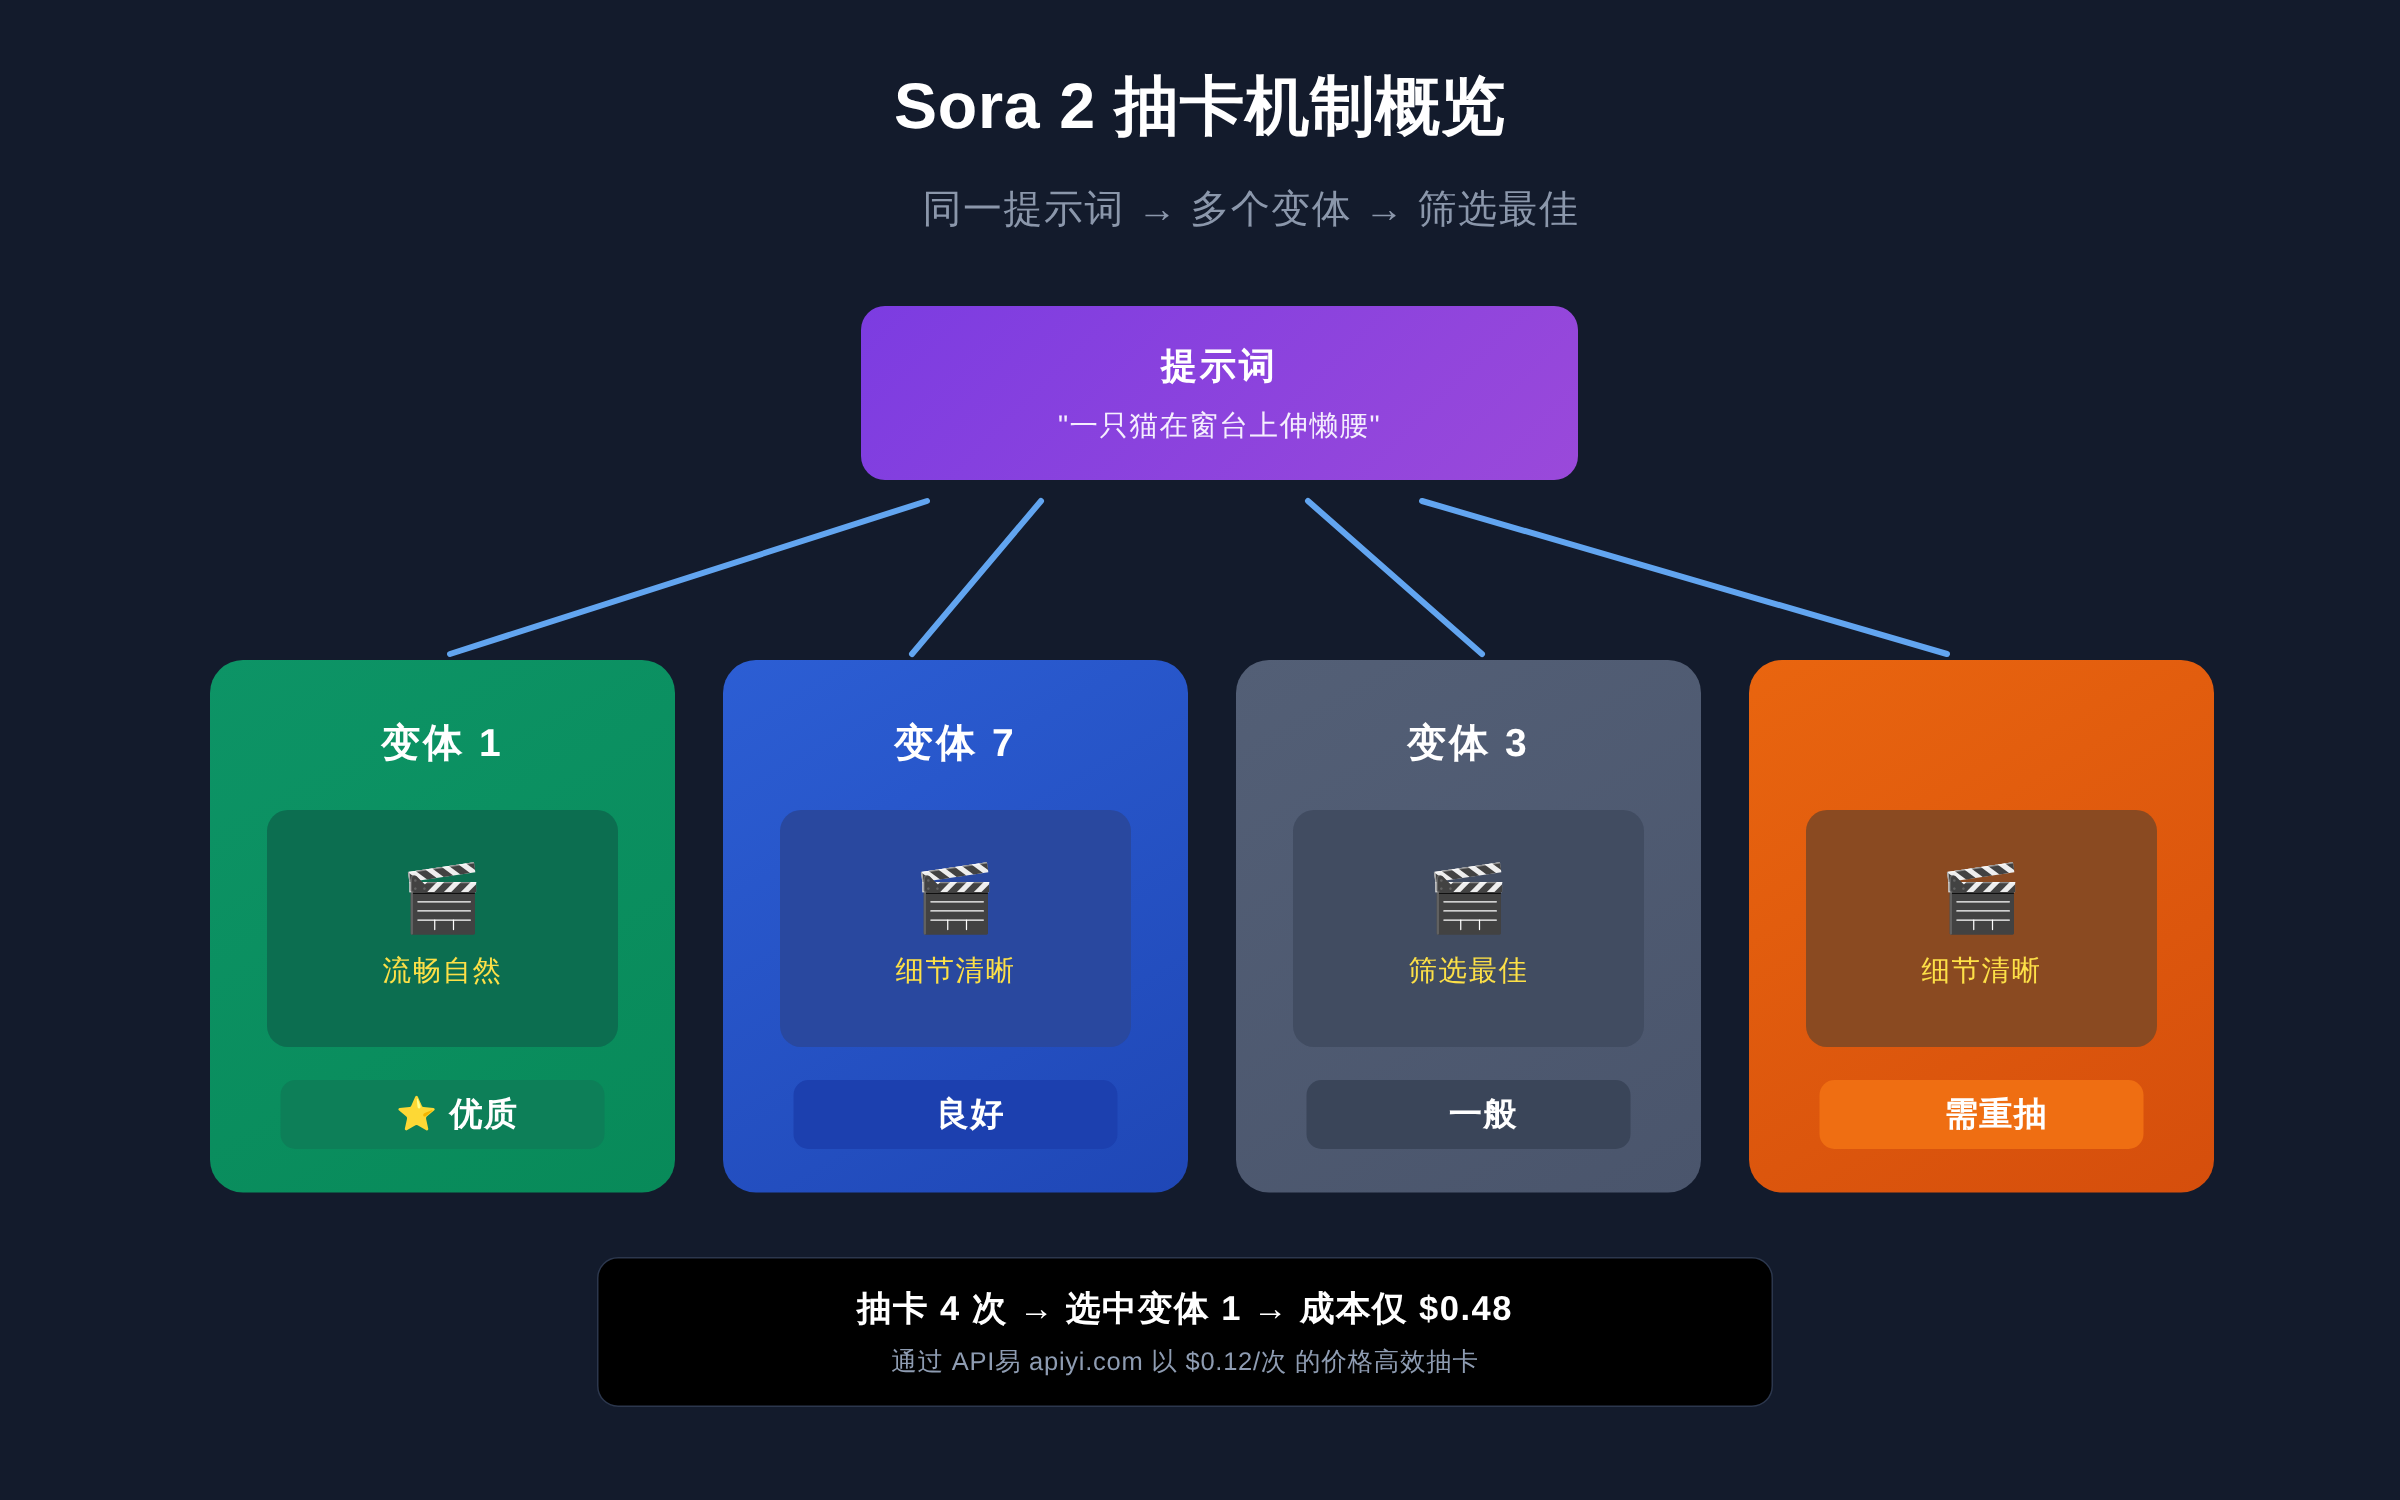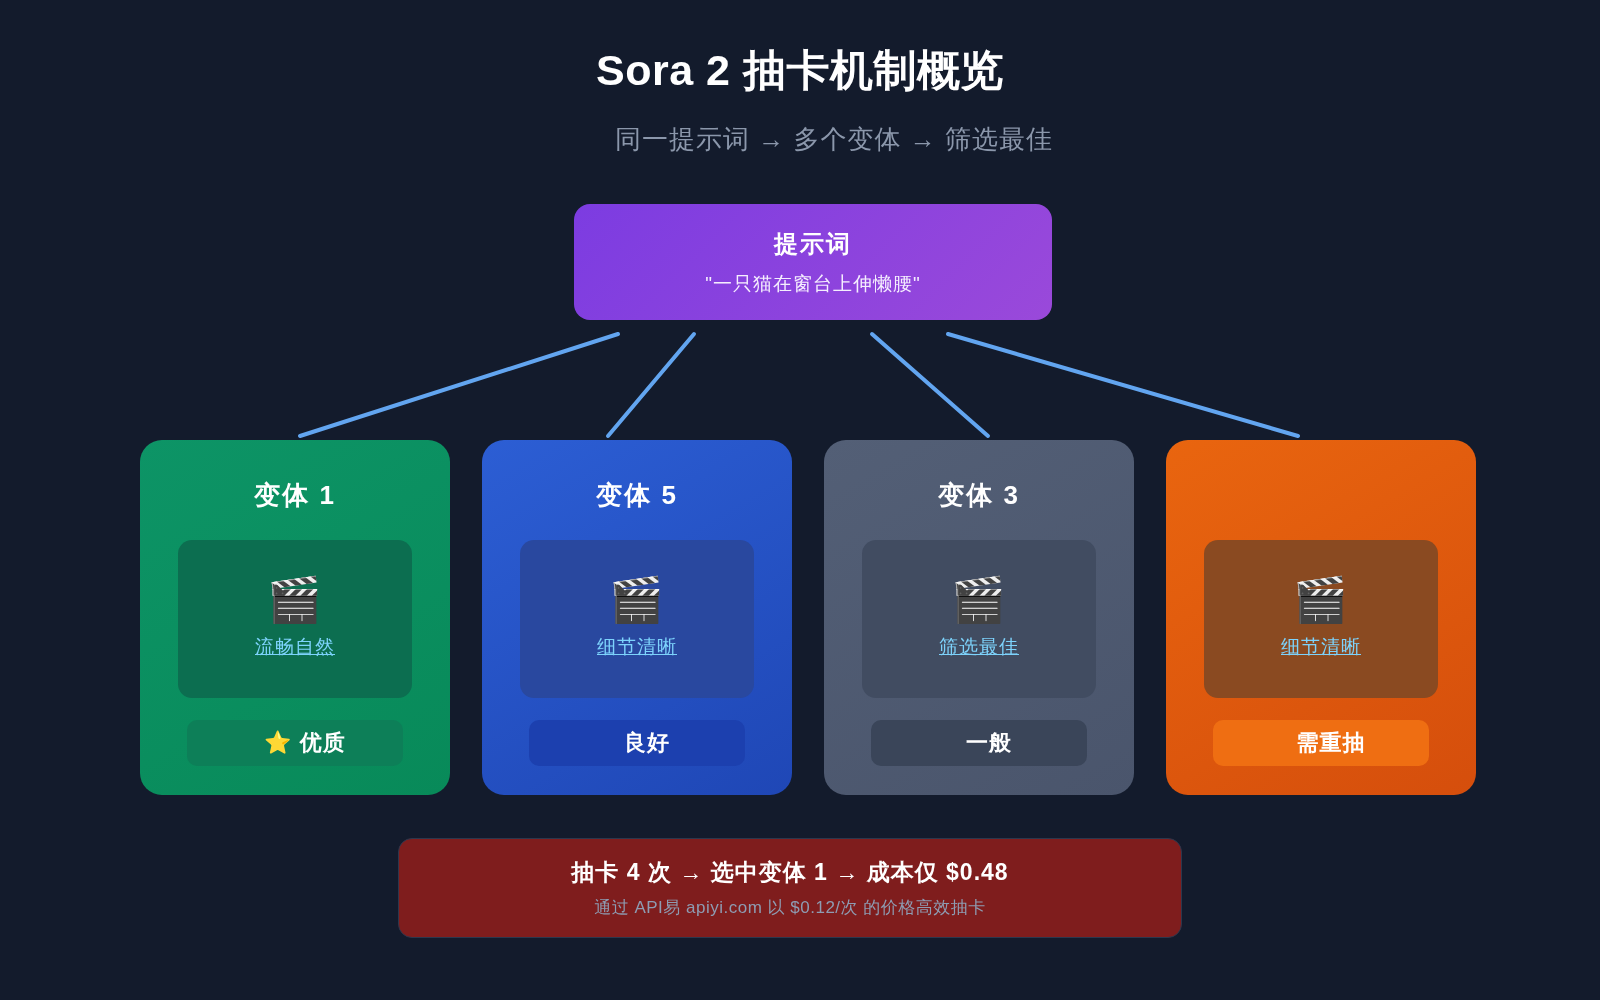--- a/index.html
+++ b/index.html
@@ -100,24 +100,23 @@
     flex-direction: column;
     align-items: center;
     justify-content: center;
     gap: 12px;
   }
   .clapper {
     font-size: 44px;
     line-height: 1;
   }
   .caption {
-    color: #7dd3fc;
+    color: #fde047;
     font-size: 19px;
     letter-spacing: 1px;
-    text-decoration: underline;
   }
   .badge {
     position: absolute;
     left: 50%; top: 280px;
     transform: translateX(-50%);
     width: 196px; height: 46px;
     border-radius: 10px;
     background: var(--badge, rgba(0,0,0,0.3));
     color: #ffffff;
     font-size: 22px;
@@ -126,21 +125,21 @@
     display: flex;
     align-items: center;
     justify-content: center;
     padding-left: 20px;
   }
   .summary-box {
     position: absolute;
     left: 398px; top: 838px;
     width: 784px; height: 100px;
     border-radius: 14px;
-    background: #7f1d1d;
+    background: #000000;
     border: 1px solid #2c374d;
     box-sizing: border-box;
     display: flex;
     flex-direction: column;
     align-items: center;
     justify-content: center;
     gap: 8px;
   }
   .summary-main {
     color: #ffffff;
@@ -177,21 +176,21 @@
   <div class="card c0" style="--bg1: #0d9466; --bg2: #088a59; --inner: #0c6e50; --badge: #0d7f58;">
     <div class="card-title">变体 1</div>
     <div class="preview">
       <span class="clapper">🎬</span>
       <span class="caption">流畅自然</span>
     </div>
     <div class="badge">⭐ 优质</div>
   </div>
 
   <div class="card c1" style="--bg1: #2c5ed4; --bg2: #1f47b6; --inner: #29489f; --badge: #1c40af;">
-    <div class="card-title">变体 5</div>
+    <div class="card-title">变体 7</div>
     <div class="preview">
       <span class="clapper">🎬</span>
       <span class="caption">细节清晰</span>
     </div>
     <div class="badge">良好</div>
   </div>
 
   <div class="card c2" style="--bg1: #535f76; --bg2: #4a556c; --inner: #414c61; --badge: #3a4559;">
     <div class="card-title">变体 3</div>
     <div class="preview">

